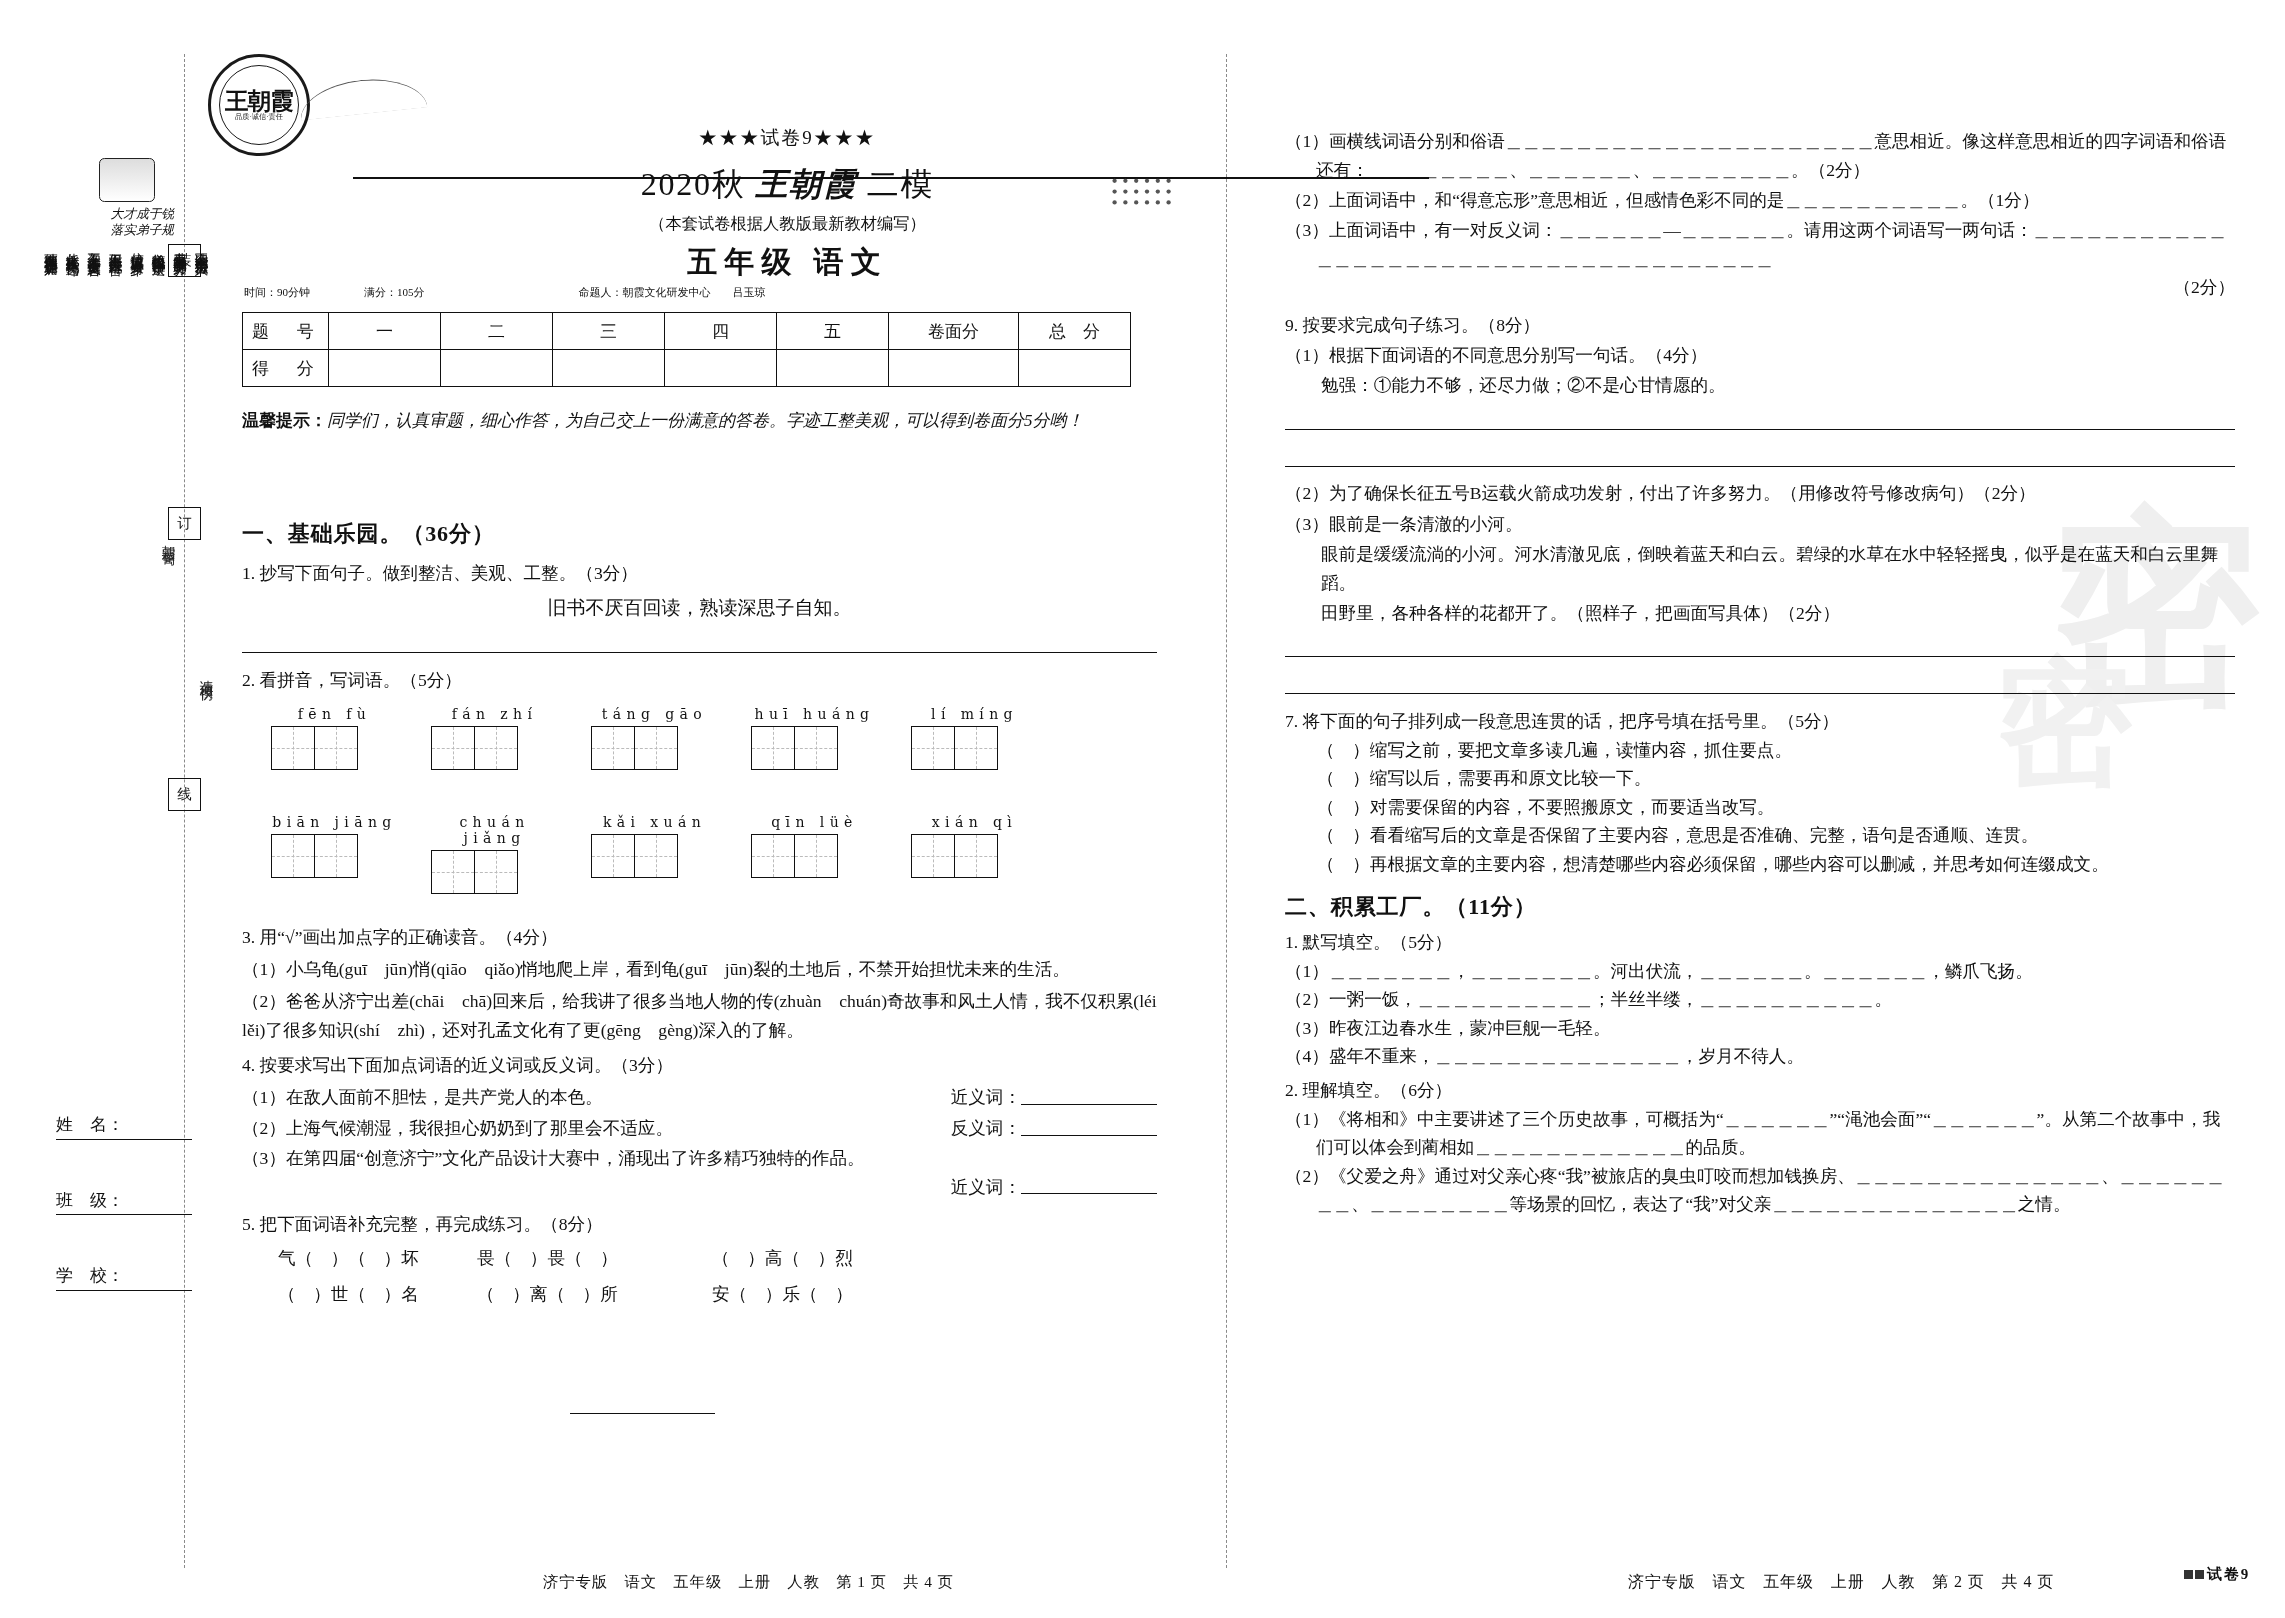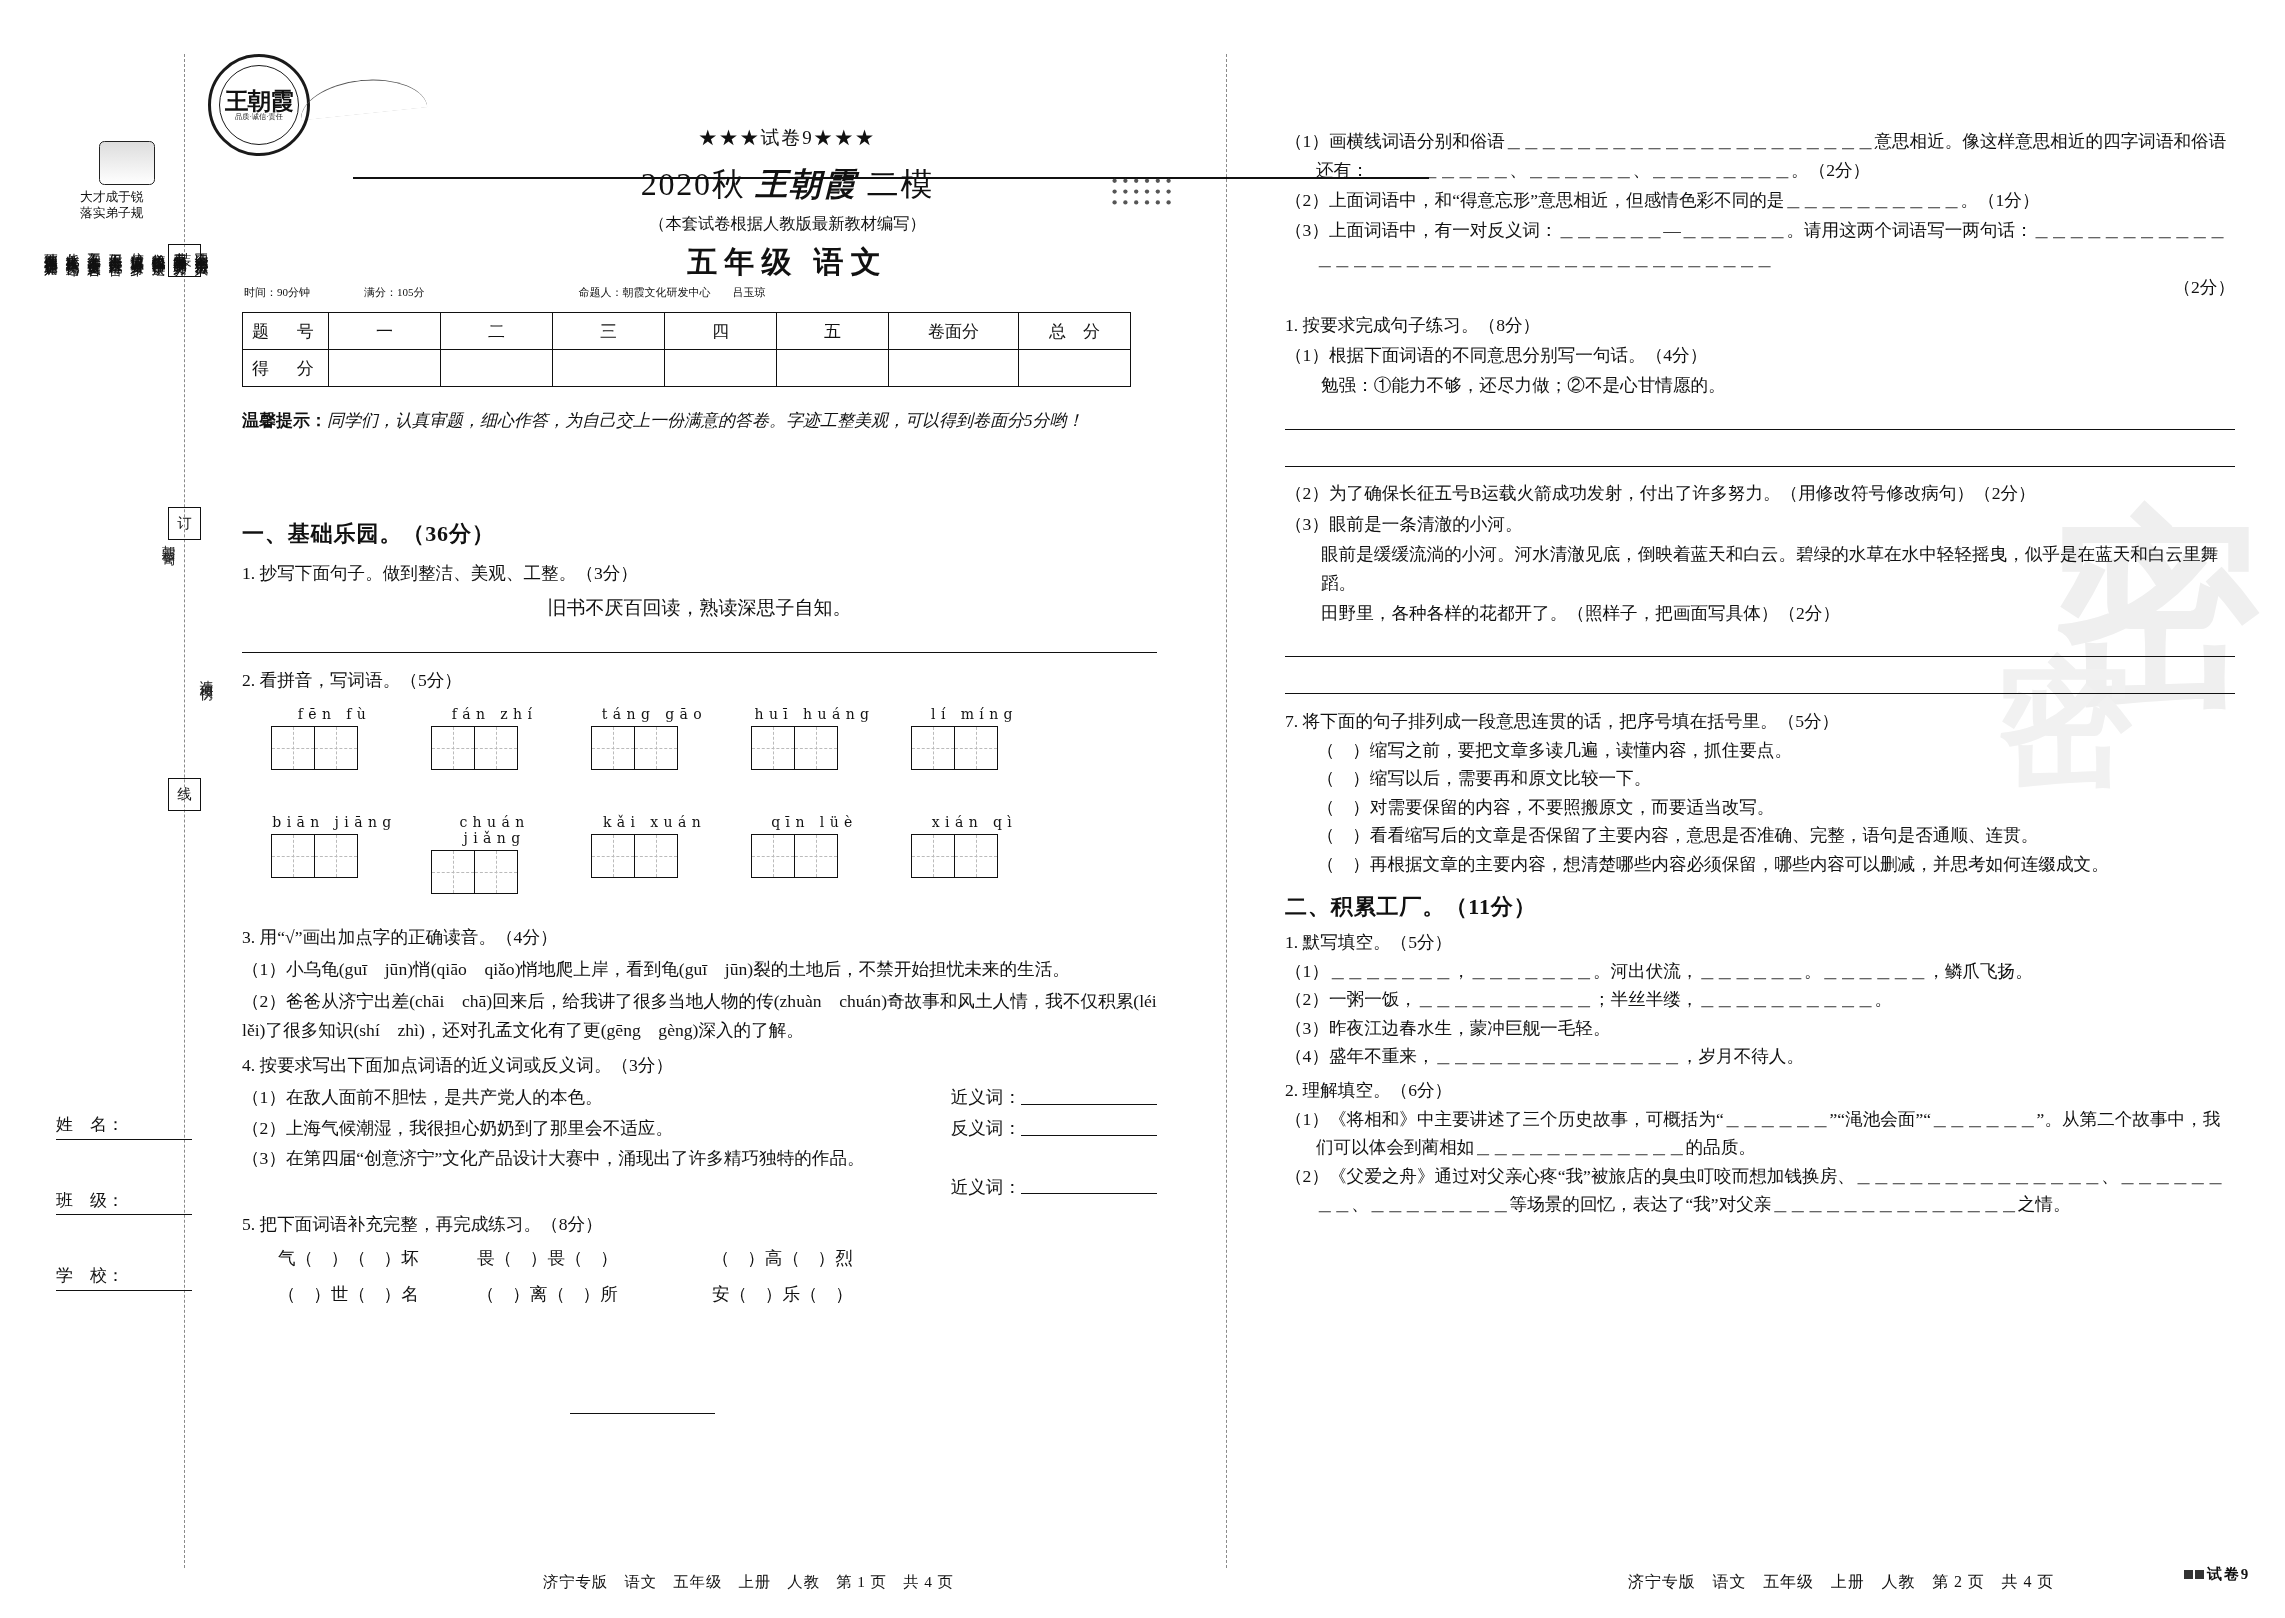--- a/index.html
+++ b/index.html
@@ -89,21 +89,21 @@
   <div class="seal">
     <div class="ring">
       <div class="ring2">
         <div class="big">王朝霞</div>
         <div style="font-size:7.2px;">品质·诚信·责任</div>
       </div>
     </div>
   </div>
   <div class="ribbon"></div>
 
-  <div style="position:absolute;left:80px;top:141px;width:94px;text-align:left;">
+  <div style="position:absolute;left:80px;top:158px;width:94px;text-align:right;font-style:italic;">
     <div style="width:54px;height:42px;border:1.8px solid #222;border-radius:5.4px;margin:0 auto 3.6px;background:linear-gradient(#ddd,#fff);"></div>
     <div style="font-size:12.7px;line-height:1.3;">大才成于锐</div>
     <div style="font-size:12.7px;line-height:1.3;">落实弟子规</div>
   </div>
 
   <div class="couplet">
     <div style="display:flex;justify-content:center;gap:1.8px;">
       <div class="vwrap" style="font-size:13.6px;line-height:1.45;">彼殊而色勿理事不起真坏媚</div>
       <div class="vwrap" style="font-size:13.6px;line-height:1.45;">此任小言长人人不终见进讳</div>
       <div class="vwrap" style="font-size:13.6px;line-height:1.45;">勿不无人慕多言畏彼文害愚</div>
@@ -318,21 +318,21 @@
 
   <div class="wm">密</div>
   <div class="wm2">密</div>
 
   <div class="body rcontent" style="left:1285px;top:127px;width:950px;">
     <div class="hang">（1）画横线词语分别和俗语＿＿＿＿＿＿＿＿＿＿＿＿＿＿＿＿＿＿＿＿＿意思相近。像这样意思相近的四字词语和俗语还有：＿＿＿＿＿＿＿＿、＿＿＿＿＿＿、＿＿＿＿＿＿＿＿。（2分）</div>
     <div class="hang" style="margin-top:1.8px;">（2）上面词语中，和“得意忘形”意思相近，但感情色彩不同的是＿＿＿＿＿＿＿＿＿＿。（1分）</div>
     <div class="hang" style="margin-top:1.8px;">（3）上面词语中，有一对反义词：＿＿＿＿＿＿—＿＿＿＿＿＿。请用这两个词语写一两句话：＿＿＿＿＿＿＿＿＿＿＿＿＿＿＿＿＿＿＿＿＿＿＿＿＿＿＿＿＿＿＿＿＿＿＿＿＿</div>
     <div style="text-align:right;">（2分）</div>
 
-    <div style="margin-top:9px;">1. 按要求完成句子练习。（8分）</div>
+    <div style="margin-top:9px;">9. 按要求完成句子练习。（8分）</div>
     <div style="margin-top:1.8px;">（1）根据下面词语的不同意思分别写一句话。（4分）</div>
     <div style="margin-top:1.8px;padding-left:36px;">勉强：①能力不够，还尽力做；②不是心甘情愿的。</div>
     <div class="lineonly"></div>
     <div class="lineonly"></div>
 
     <div style="margin-top:5.4px;" class="hang">（2）为了确保长征五号B运载火箭成功发射，付出了许多努力。（用修改符号修改病句）（2分）</div>
     <div style="margin-top:1.8px;" class="hang">（3）眼前是一条清澈的小河。</div>
     <div style="margin-top:1.8px;padding-left:36px;">眼前是缓缓流淌的小河。河水清澈见底，倒映着蓝天和白云。碧绿的水草在水中轻轻摇曳，似乎是在蓝天和白云里舞蹈。</div>
     <div style="margin-top:1.8px;padding-left:36px;">田野里，各种各样的花都开了。（照样子，把画面写具体）（2分）</div>
     <div class="lineonly"></div>

